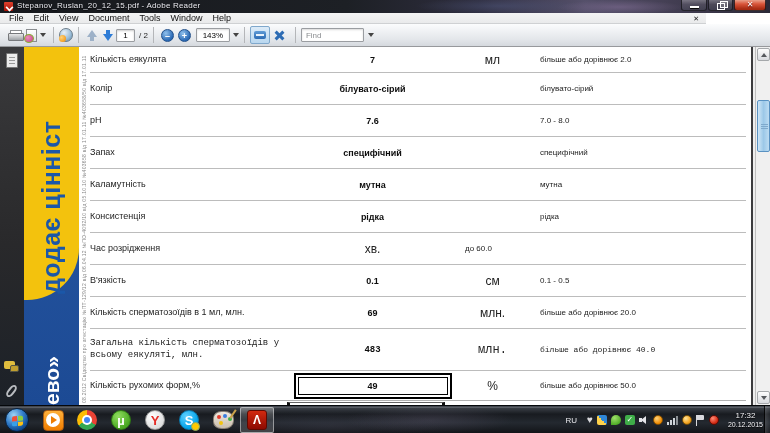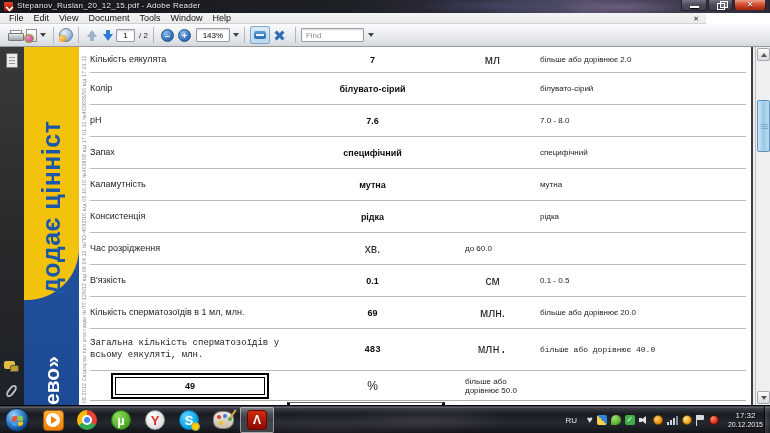--- a/index.html
+++ b/index.html
@@ -347,20 +347,21 @@
           <span class="c-unit">млн.</span>
           <span class="c-norm">більше або дорівнює 20.0</span>
         </div>
         <div class="trow tall">
           <span class="c-name">Загальна кількість сперматозоїдів у всьому еякуляті, млн.</span>
           <span class="c-val">483</span>
           <span class="c-unit">млн.</span>
           <span class="c-norm">більше або дорівнює 40.0</span>
         </div>
         <div class="trow last">
+          <span class="c-name">Кількість рухомих форм,%</span>
           <span class="c-val">
               <span class="val-frame"><span>49</span></span>
             </span>
           <span class="c-unit">%</span>
           <span class="c-norm">більше або дорівнює 50.0</span>
         </div>
       </div>
 
       <div class="partial-box"></div>
     </div>

